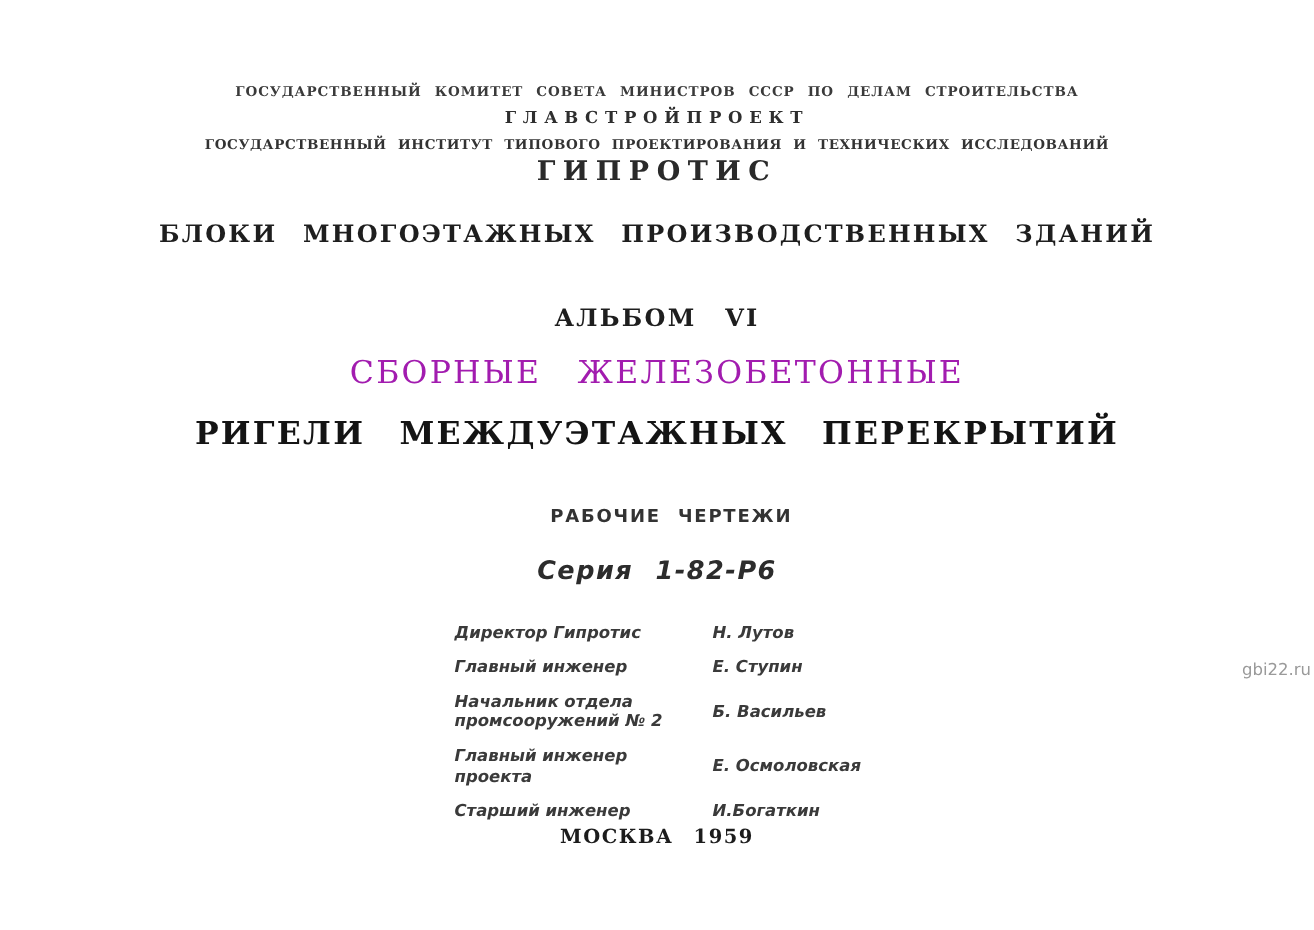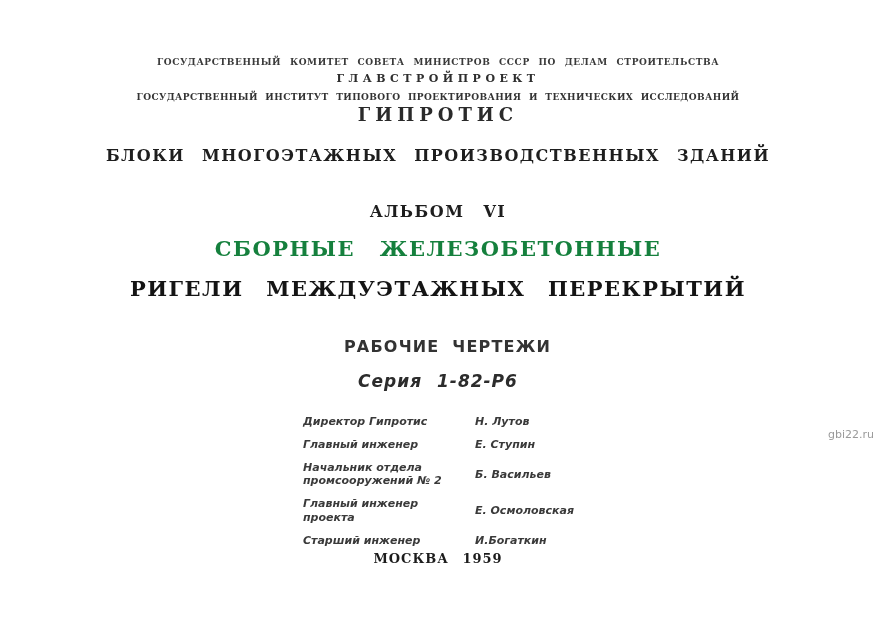--- a/index.html
+++ b/index.html
@@ -71,38 +71,38 @@
     top: 202px;
     font-size: 16px;
     font-weight: bold;
     letter-spacing: 1.5px;
     word-spacing: 12px;
     color: #1e1e1e;
   }
   .title1 {
     top: 236px;
     font-size: 21px;
-    font-weight: bold;
+    font-weight: normal;
     letter-spacing: 1.5px;
     word-spacing: 16px;
-    color: #15803d;
+    color: #a21caf;
   }
   .title2 {
     top: 276px;
     font-size: 21px;
     font-weight: bold;
     letter-spacing: 1.5px;
     word-spacing: 14px;
     color: #141414;
   }
 
   .doctype {
     top: 337px;
     font-family: "DejaVu Sans", "Liberation Sans", sans-serif;
-    font-size: 16px;
+    font-size: 12px;
     font-weight: bold;
     letter-spacing: 1.2px;
     word-spacing: 6px;
     color: #333333;
     padding-left: 19px;
   }
   .series {
     top: 371px;
     font-family: "DejaVu Sans", "Liberation Sans", sans-serif;
     font-style: italic;
@@ -149,21 +149,21 @@
     font-size: 13px;
     font-weight: bold;
     letter-spacing: 1px;
     word-spacing: 8px;
     color: #1c1c1c;
   }
 
   .watermark {
     position: absolute;
     right: 2px;
-    top: 428px;
+    top: 440px;
     font-family: "DejaVu Sans", "Liberation Sans", sans-serif;
     font-size: 11px;
     color: #9a9a9a;
     margin-left: 44px;
   }
 </style>
 </head>
 <body>
 
 <div class="page">

